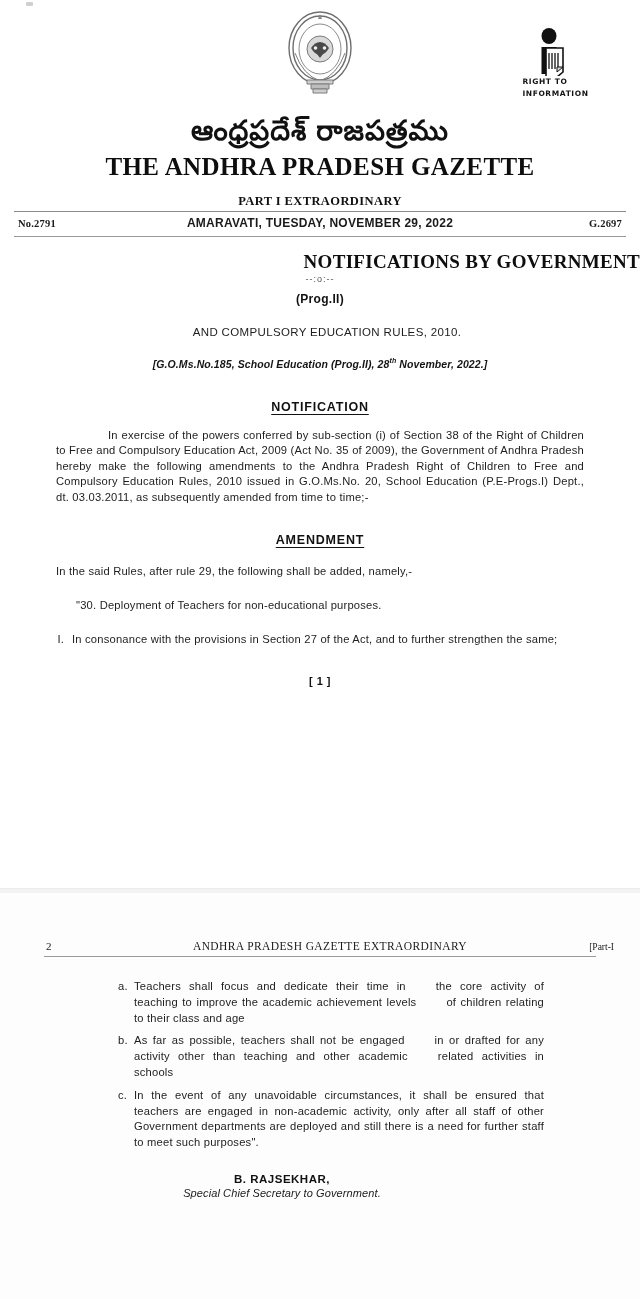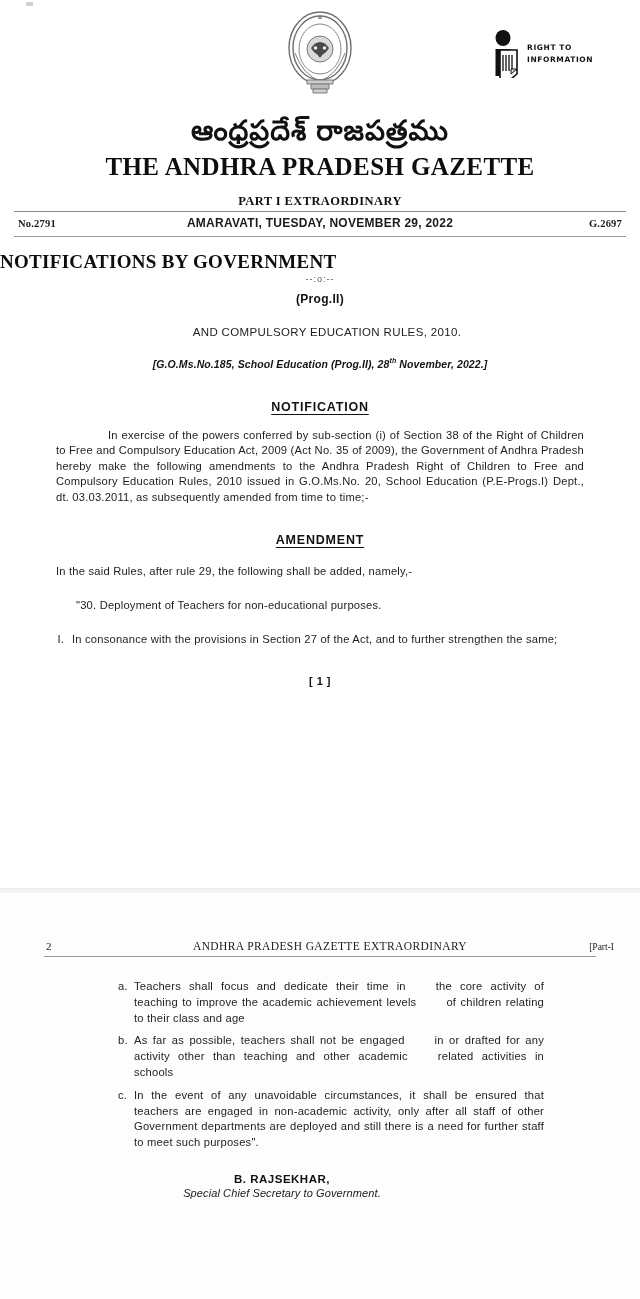--- a/index.html
+++ b/index.html
@@ -51,20 +51,21 @@
     height: 96px;
   }
   .rti-logo {
     position: absolute;
     left: 492px;
     top: 28px;
     width: 122px;
     height: 52px;
     display: flex;
     align-items: center;
+    flex-direction: column;
   }
   .rti-figure { width: 30px; height: 48px; position: relative; flex: 0 0 auto; }
   .rti-text {
     margin-left: 5px;
     font-family: "DejaVu Sans", sans-serif;
     font-weight: 700;
     font-size: 7.5px;
     letter-spacing: 0.6px;
     line-height: 12px;
     color: #141414;
@@ -148,21 +149,21 @@
   }
   .issue-code {
     font-weight: 700;
     font-size: 10.5px;
     letter-spacing: 0.2px;
     width: 110px;
     text-align: right;
   }
 
   .notif-by-gov {
-    text-align: left;
+    text-align: right;
     font-family: "Liberation Serif", "DejaVu Serif", serif;
     font-weight: 700;
     font-size: 19px;
     letter-spacing: 0.3px;
     margin-top: 14px;
     color: #0e0e0e;
   }
   .ornament {
     text-align: center;
     font-size: 9px;

